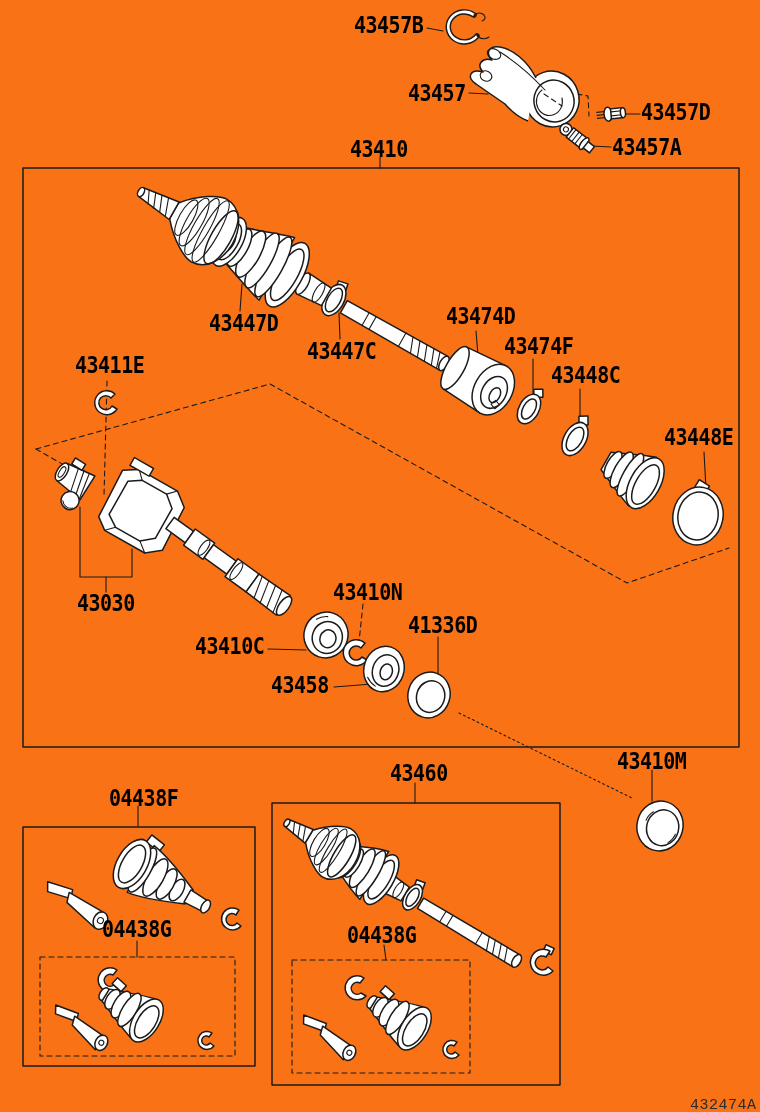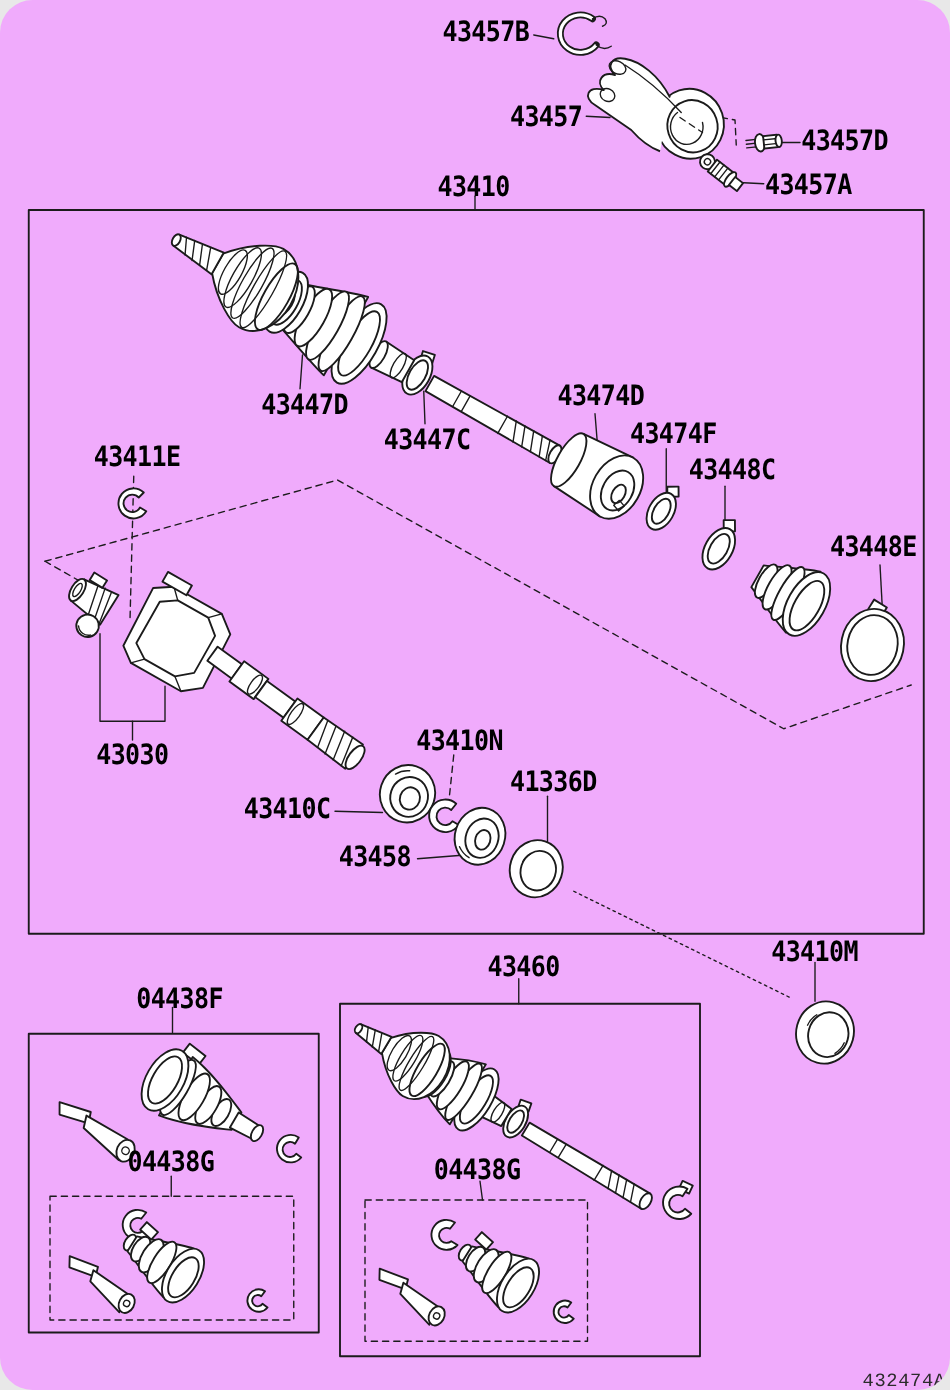--- a/index.html
+++ b/index.html
@@ -1,17 +1,17 @@
 <!DOCTYPE html>
 <html><head>
 <meta charset="utf-8">
 <style>
   html,body{margin:0;padding:0;background:#e8e8e8;}
-  #stage{position:relative;width:760px;height:1112px;background:#f0abfc;overflow:hidden;
-         font-family:"DejaVu Sans Mono","Liberation Mono",monospace;border-radius:26px;}
+  #stage{position:relative;width:760px;height:1112px;background:#f97316;overflow:hidden;
+         font-family:"DejaVu Sans Mono","Liberation Mono",monospace;}
   svg{position:absolute;left:0;top:0;}
   .part-label{position:absolute;font-weight:700;font-size:20px;letter-spacing:-0.5px;
               color:#000;white-space:nowrap;line-height:1;transform:scaleY(1.12);
               transform-origin:top left;}
   .fig-code{position:absolute;font-family:Liberation Mono, monospace;font-size:15px;
             color:#2b2b2b;letter-spacing:0.5px;white-space:nowrap;margin-top:12px;}
   .ln{fill:none;stroke:#1b1b1b;stroke-width:1.5;stroke-linecap:round;stroke-linejoin:round;}
   .fw{fill:#ffffff;stroke:#1b1b1b;stroke-width:1.5;stroke-linejoin:round;}
   .thin{stroke-width:1.1;}
   .dsh{stroke-dasharray:5 4;}

